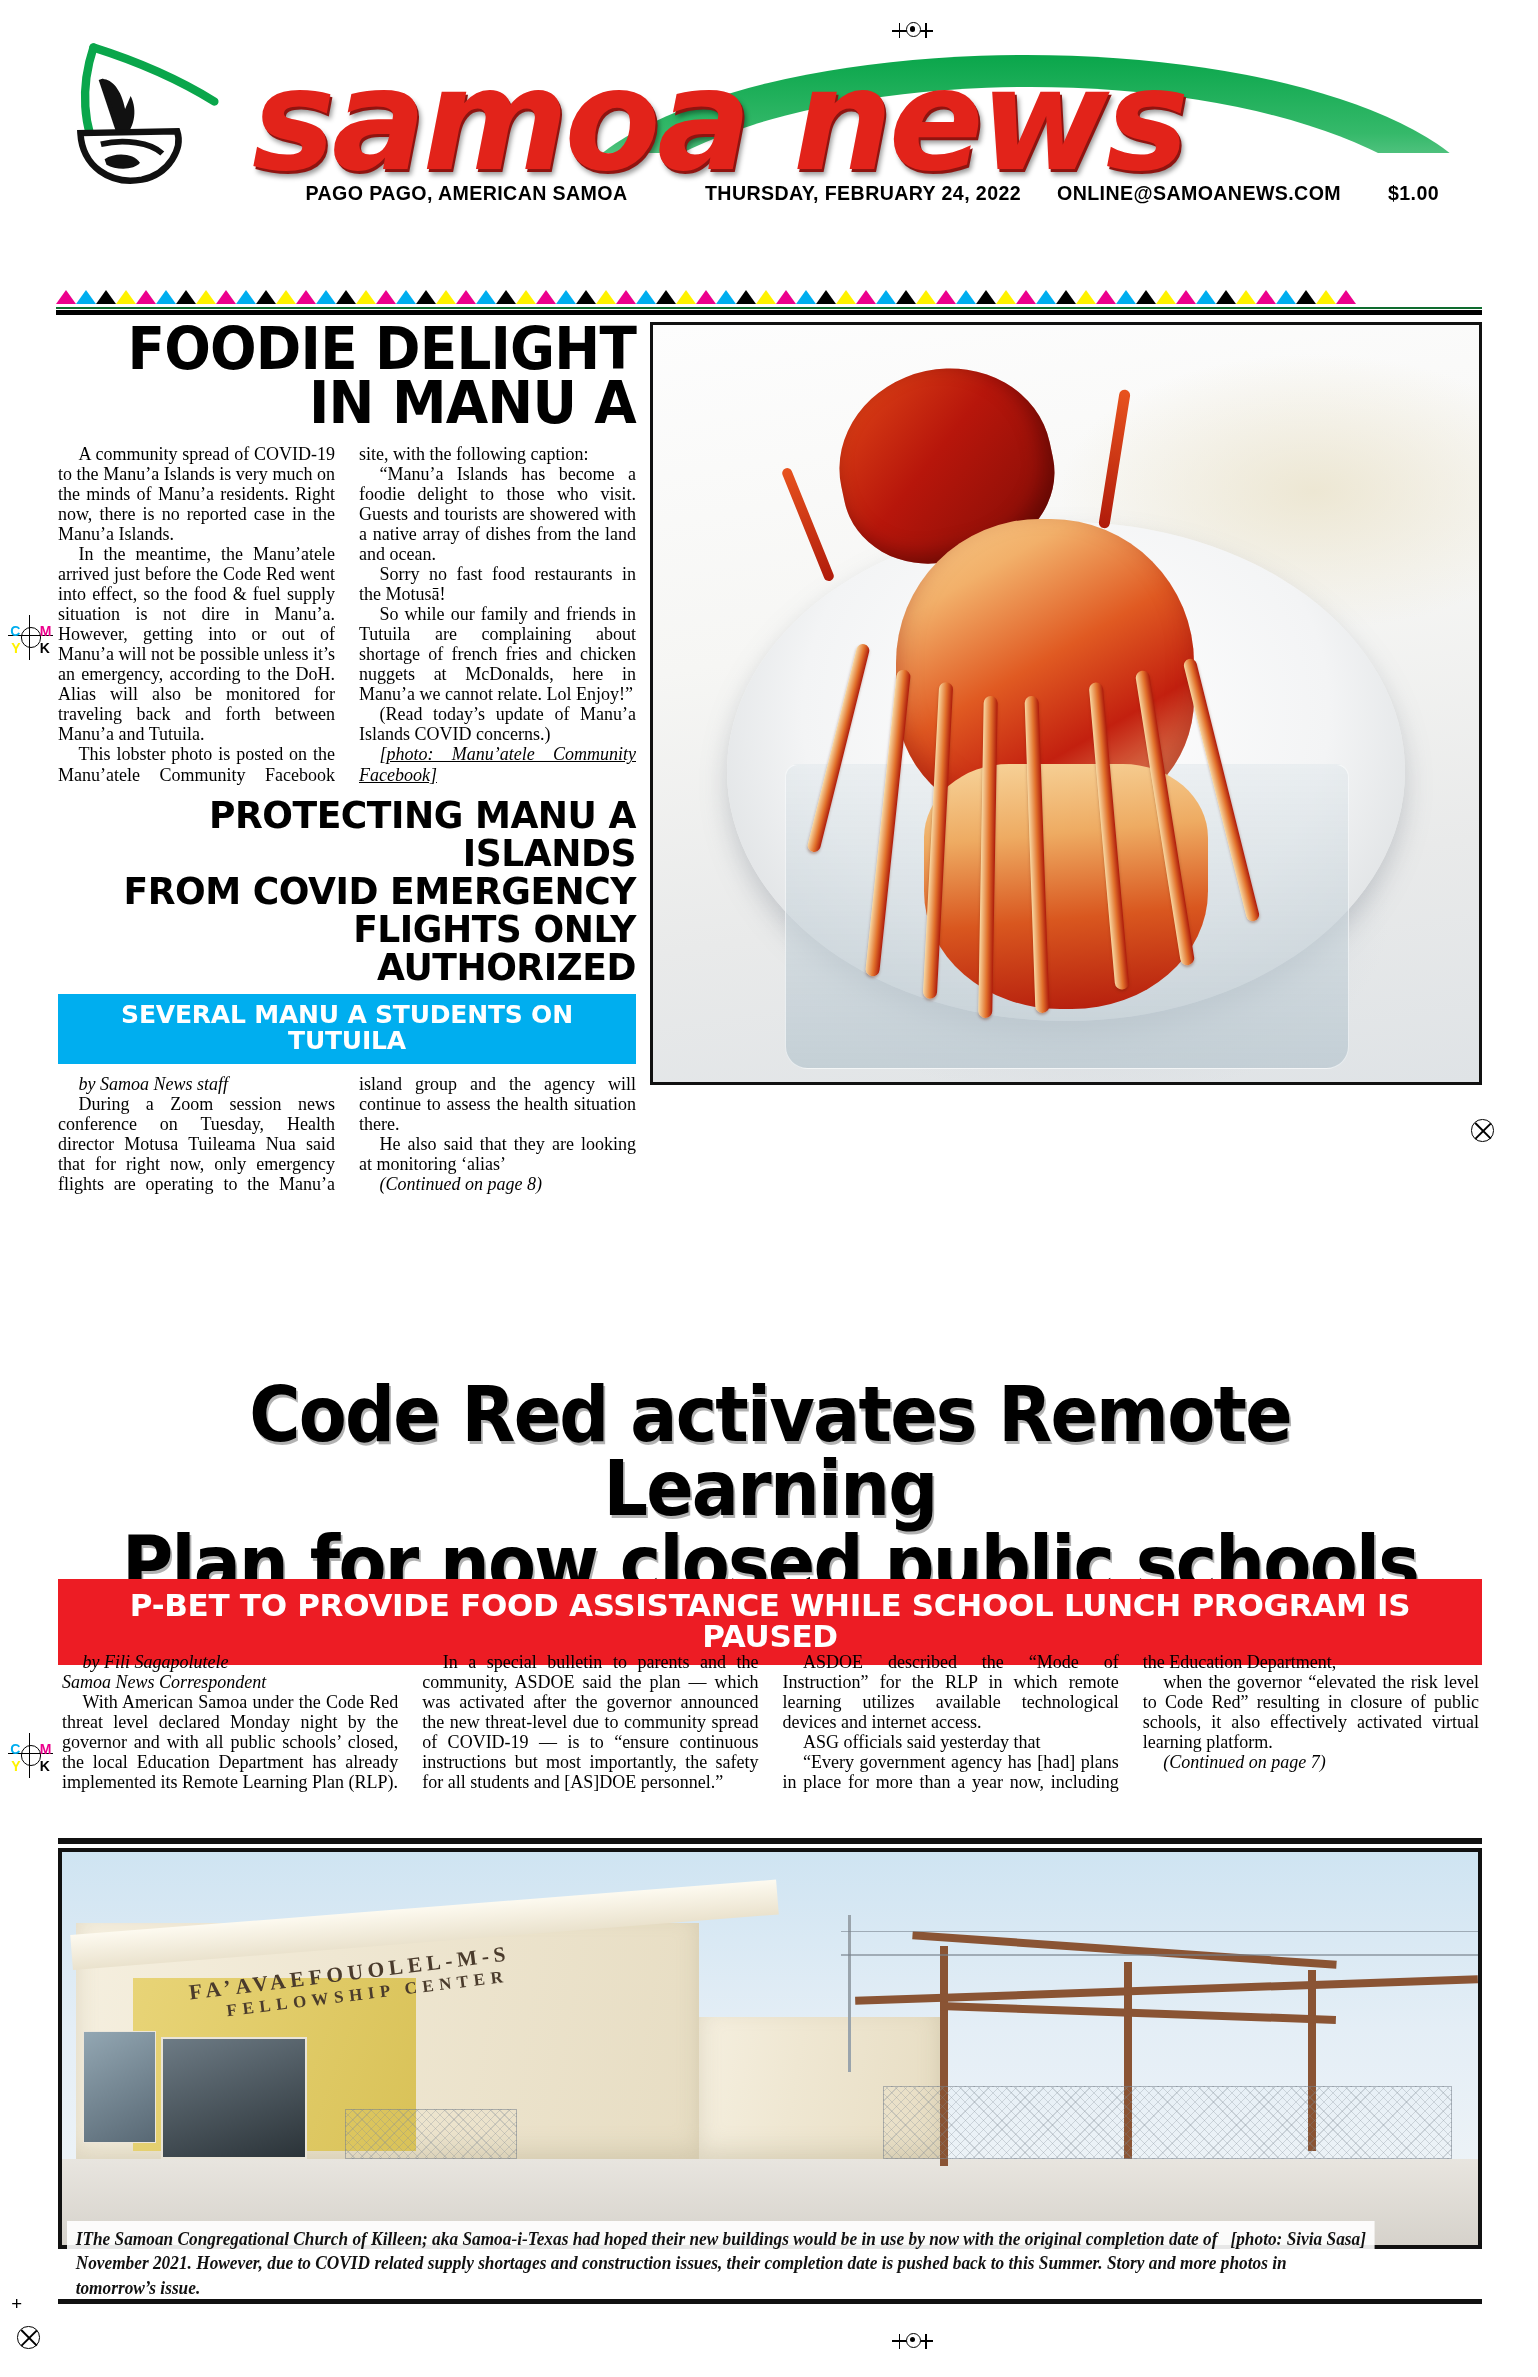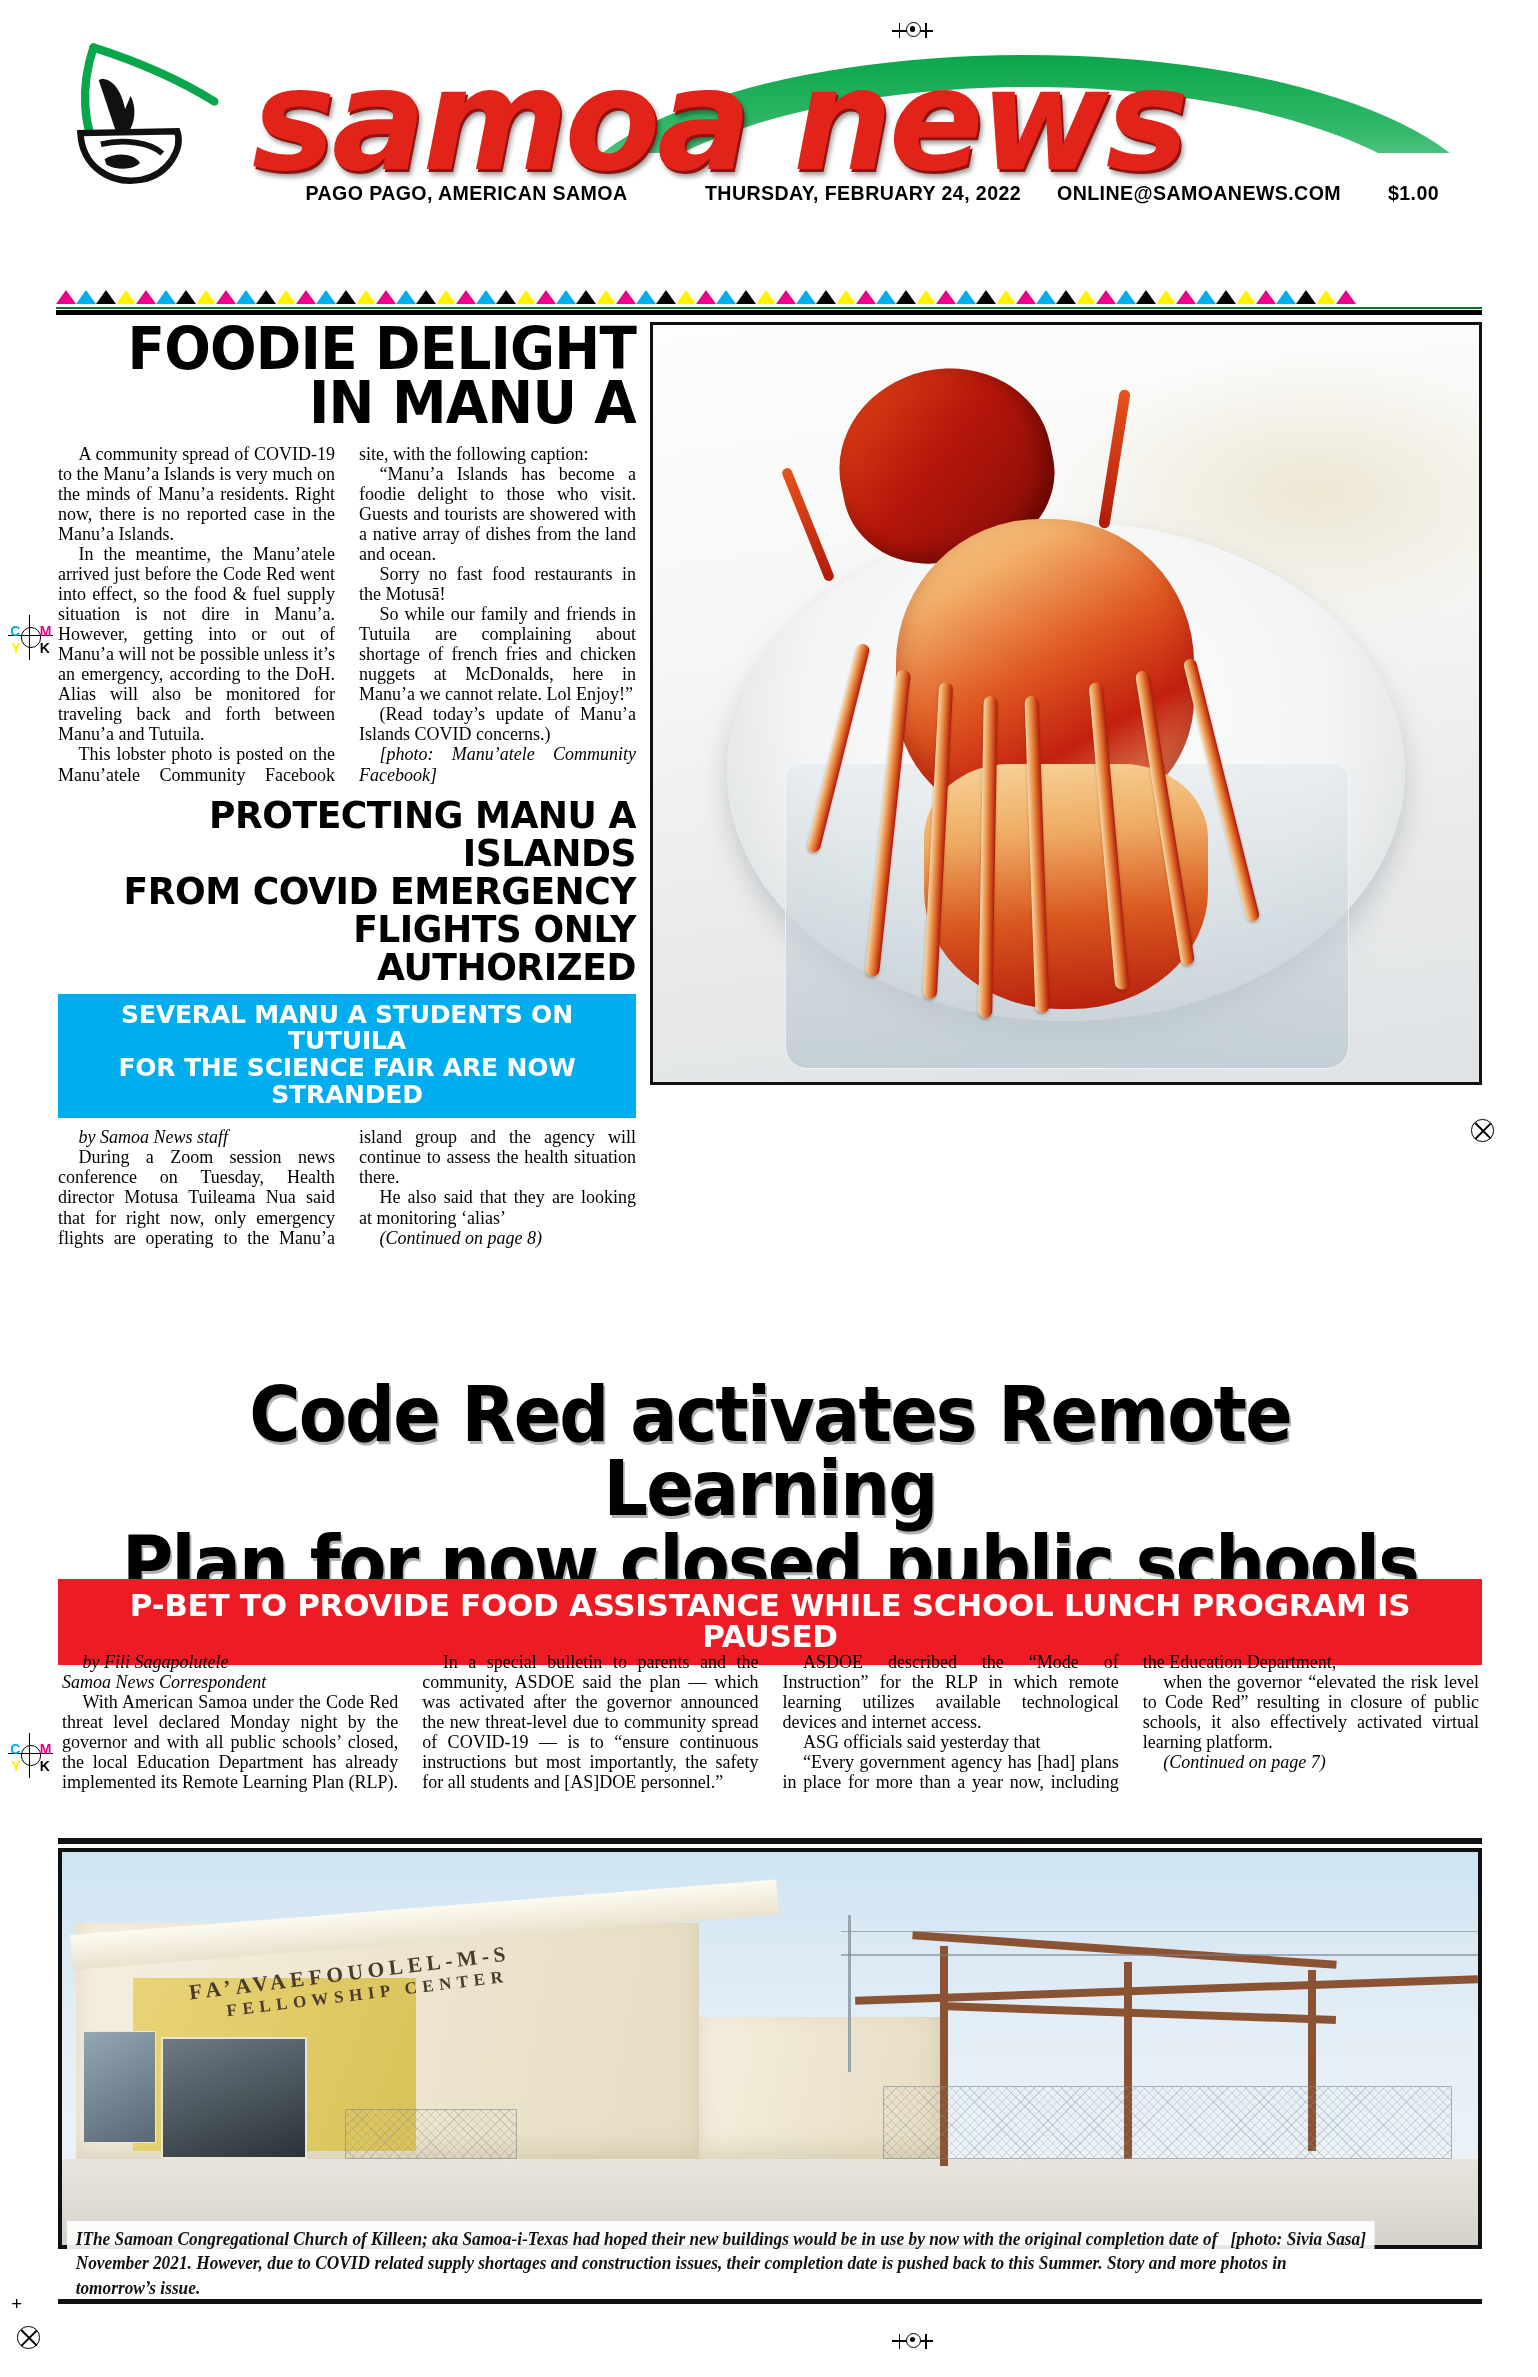--- a/index.html
+++ b/index.html
@@ -92,21 +92,21 @@
     transform:scaleX(0.93);transform-origin:right center;
   }
   .twocol{column-count:2;column-gap:24px;margin-top:13px;}
   .twocol p{
     margin:0;text-align:justify;
     font-family:"Liberation Serif",serif;
     font-size:18px;line-height:1.115;
     text-indent:20.5px;
     hyphens:manual;
   }
-  .twocol p.ital{font-style:italic;}
+  .twocol p.ital{font-style:italic;text-decoration:underline;}
 
   .hl-protect{
     font-family:"DejaVu Sans",sans-serif;font-weight:bold;
     font-size:38px;line-height:1.0;letter-spacing:-0.5px;
     text-align:right;color:#000;margin:11.2px 0 0 0;
     transform:scaleX(0.95);transform-origin:right center;
   }
   .bluebar{
     background:#00AEEF;color:#ffffff;
     font-family:"DejaVu Sans",sans-serif;font-weight:bold;
@@ -390,21 +390,20 @@
     </div>
 
     <h2 class="hl-protect">
       <span>PROTECTING MANU A ISLANDS</span><br>
       <span>FROM COVID        EMERGENCY</span><br>
       <span>FLIGHTS ONLY AUTHORIZED</span>
     </h2>
 
     <div class="bluebar">
       <span>SEVERAL MANU A STUDENTS ON TUTUILA</span><br>
-      <span>FOR THE SCIENCE FAIR ARE NOW STRANDED</span>
     </div>
 
     <div class="twocol2">
       <p class="byline">by Samoa News staff</p>
       <p>During a Zoom session news conference on Tuesday, Health director Motusa Tuileama Nua said that for right now, only emergency flights are operating to the Manu’a island group and the agency will continue to assess the health situation there.</p>
       <p>He also said that they are looking at monitoring ‘alias’</p>
       <p class="contd">(Continued on page 8)</p>
     </div>
   </div>
 

